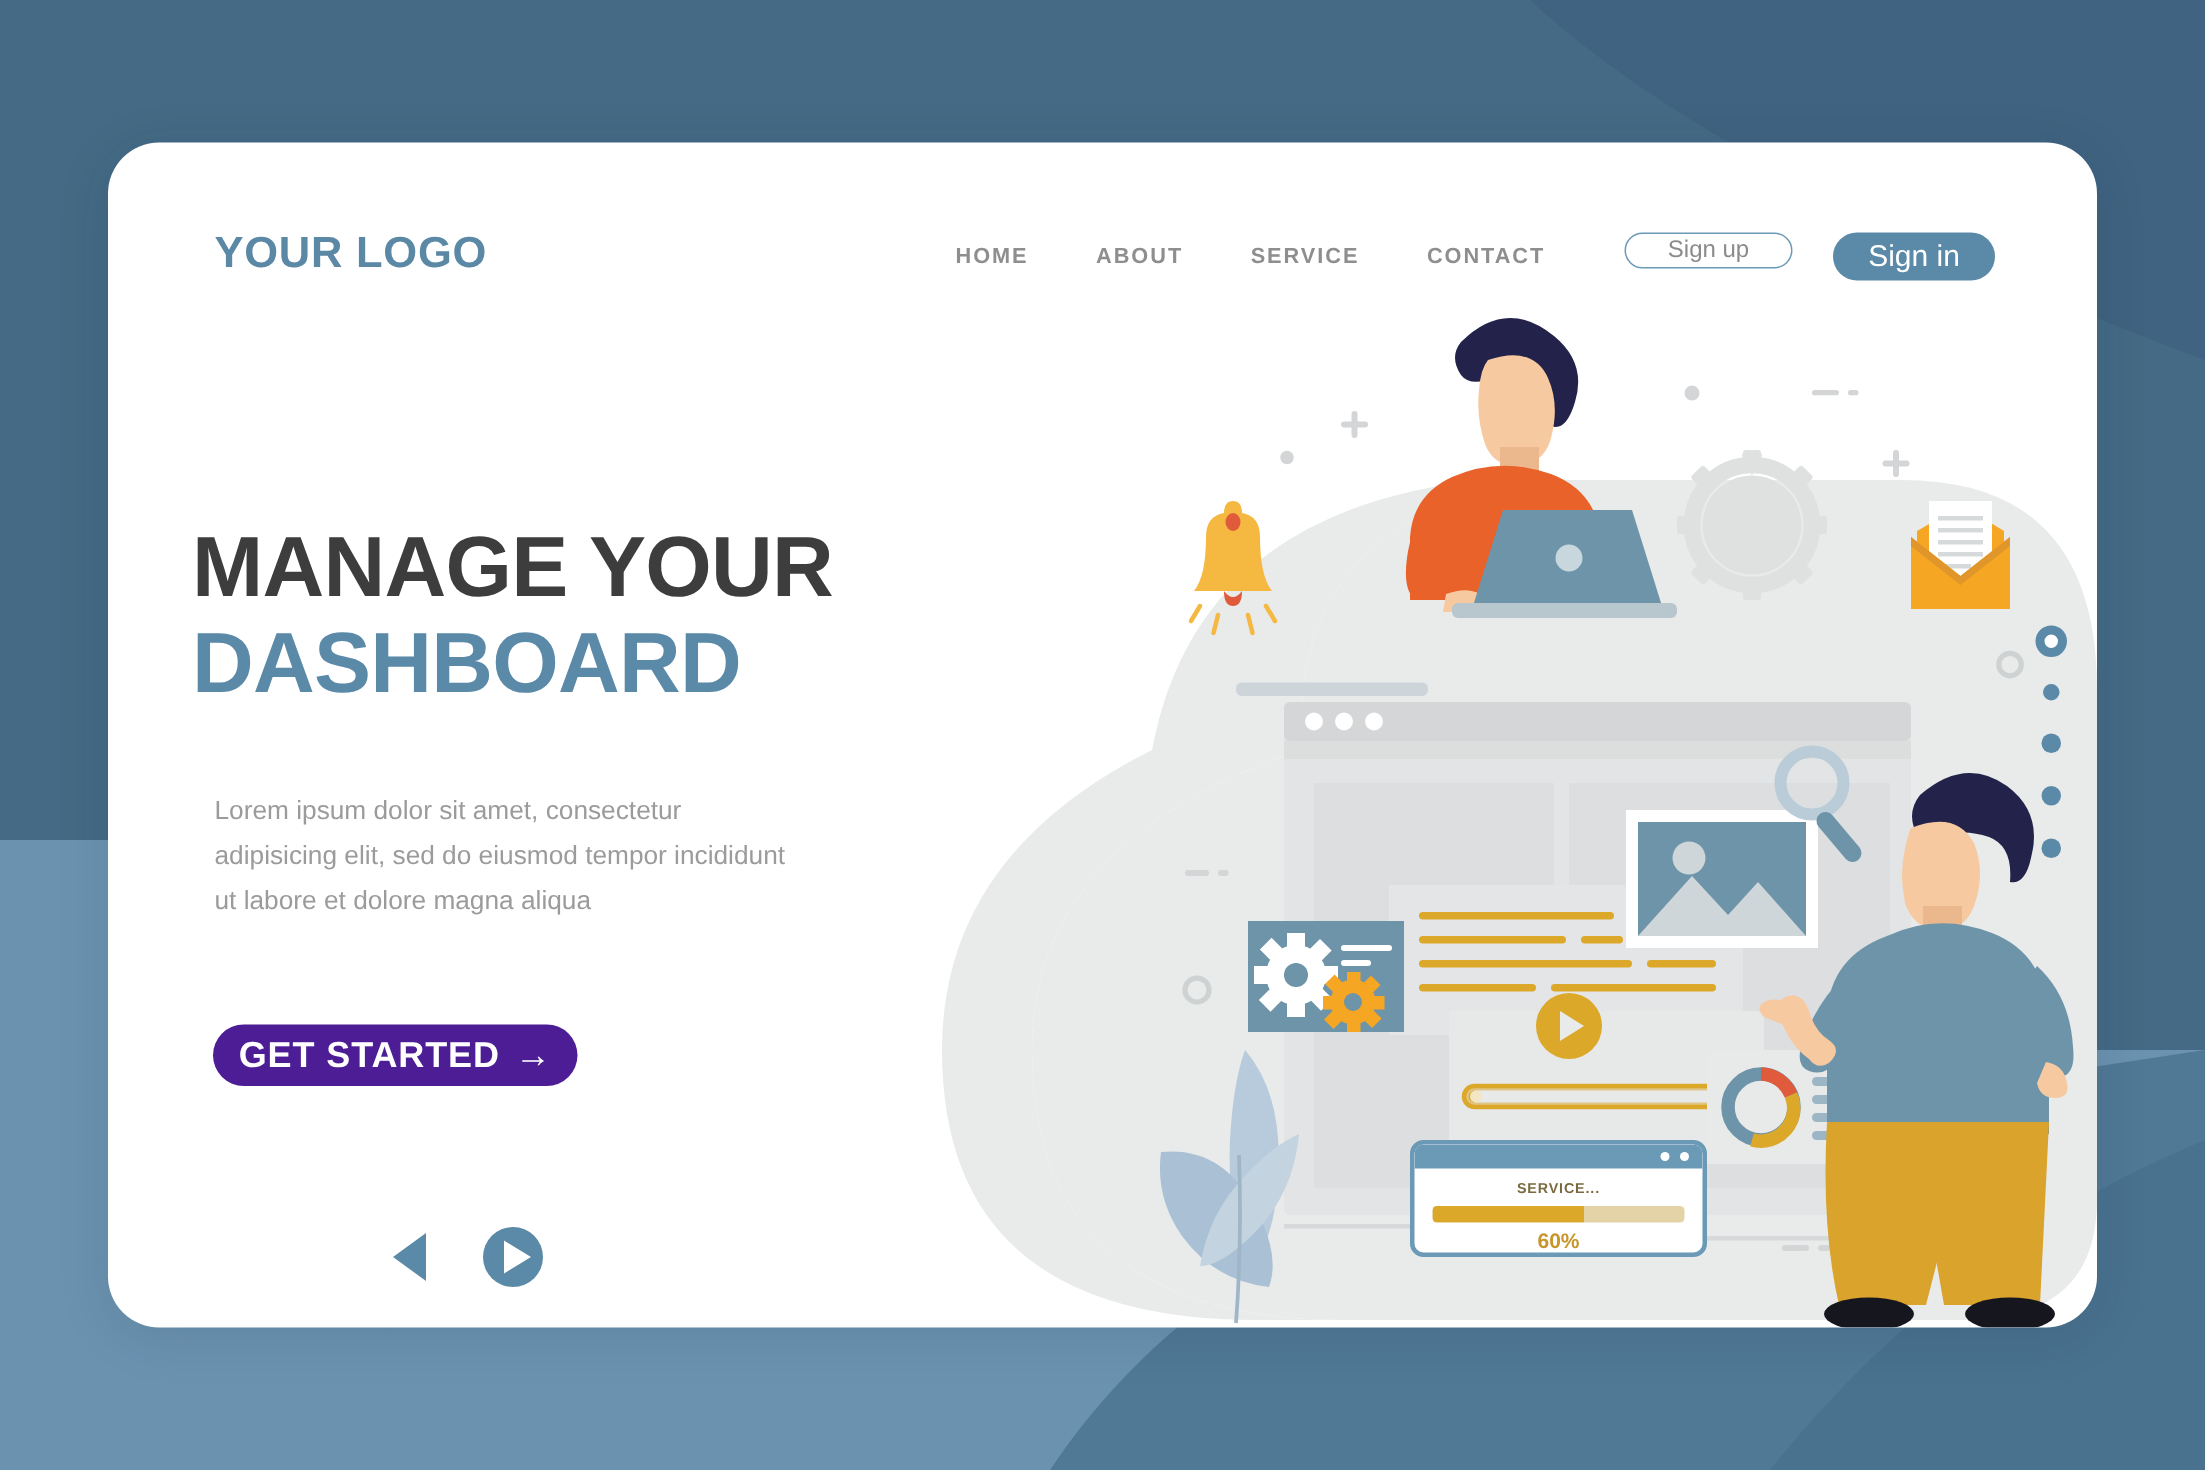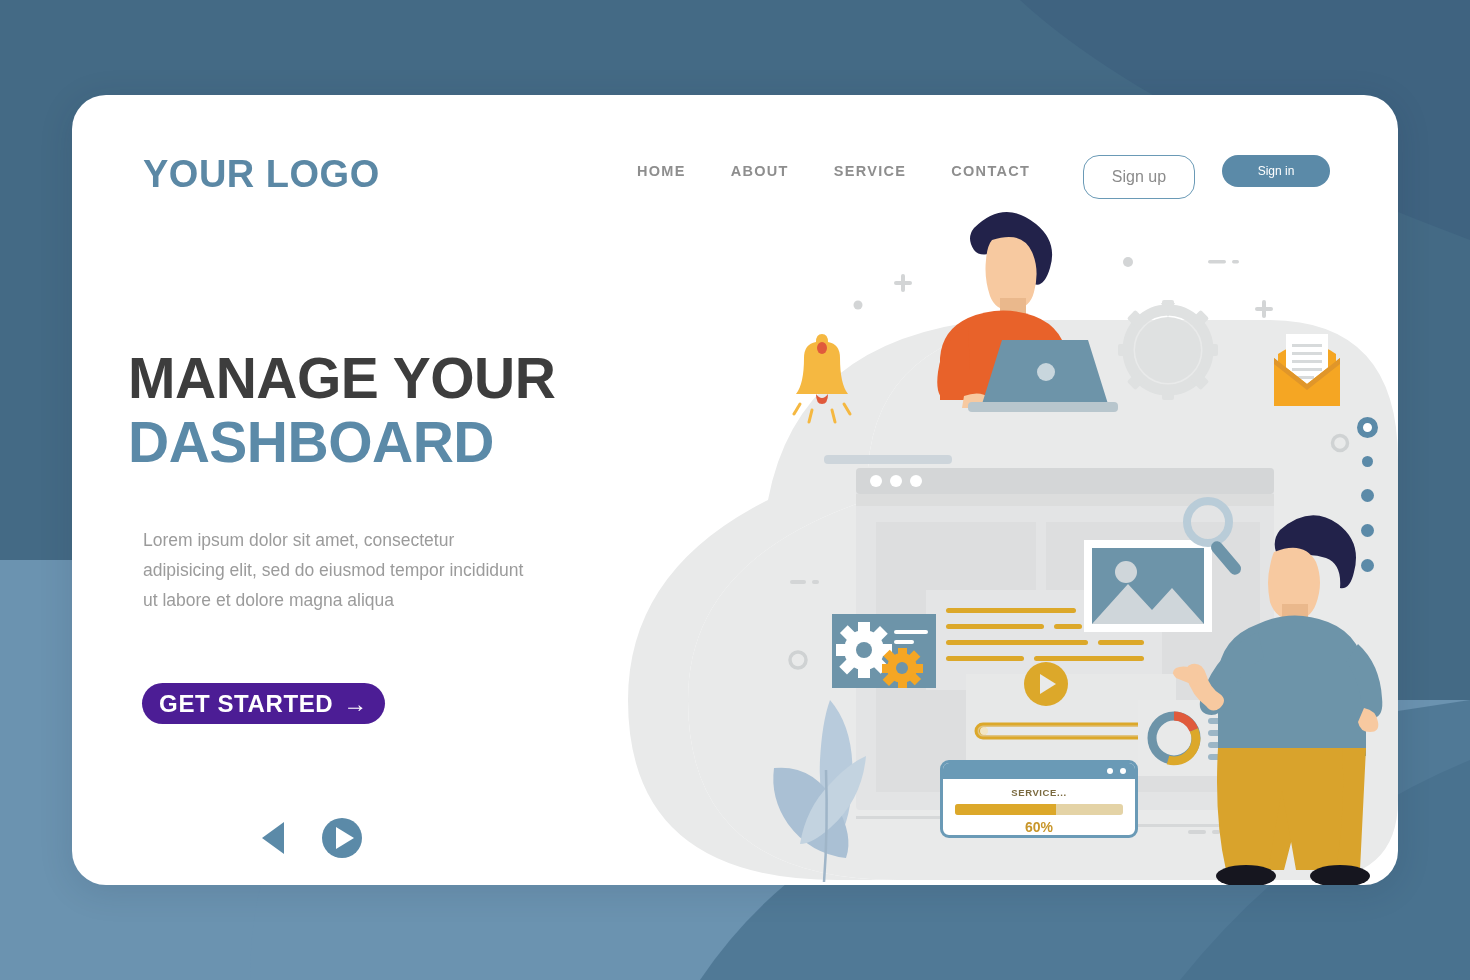--- a/index.html
+++ b/index.html
@@ -22,40 +22,40 @@
     box-shadow:0 6px 34px rgba(20,40,60,.13);
   }
 
   
   .hdr {
     position:absolute; left:0; top:0; width:100%; height:150px;
     display:flex; align-items:center;
   }
   .logo {
     position:absolute; left:71px; top:58px;
-    font-size:38px; font-weight:bold; letter-spacing:.5px;
+    font-size:29px; font-weight:bold; letter-spacing:.5px;
     color:#5b88a5;
   }
   .nav { position:absolute; left:565px; top:68px; display:flex; gap:45px; }
   .nav a {
     font-size:14.5px; font-weight:bold; letter-spacing:1.3px;
     color:#8e8e8e; text-decoration:none;
   }
   .btn-signup {
     position:absolute; left:1011px; top:60px;
-    width:112px; height:44px; border-radius:16px;
+    width:112px; height:24px; border-radius:16px;
     border:1.6px solid #6a9ab6; background:#fff;
     color:#8b8b8b; font-size:16px;
     display:flex; align-items:center; justify-content:center;
     cursor:pointer;
   }
   .btn-signin {
     position:absolute; left:1150px; top:60px;
     width:108px; height:32px; border-radius:16px;
-    border:none; background:#5b8aa8; color:#fff; font-size:12px;
+    border:none; background:#5b8aa8; color:#fff; font-size:20px;
     display:flex; align-items:center; justify-content:center;
     cursor:pointer;
   }
 
   
   .h1 { position:absolute; left:56px; top:252px; }
   .h1 .l1 { font-size:57px; font-weight:bold; color:#3d3d3d; letter-spacing:-.5px; line-height:1.12; }
   .h1 .l2 { font-size:57px; font-weight:bold; color:#5b8aa8; letter-spacing:-.5px; line-height:1.12; }
   .lead {
     position:absolute; left:71px; top:430px; width:390px;

